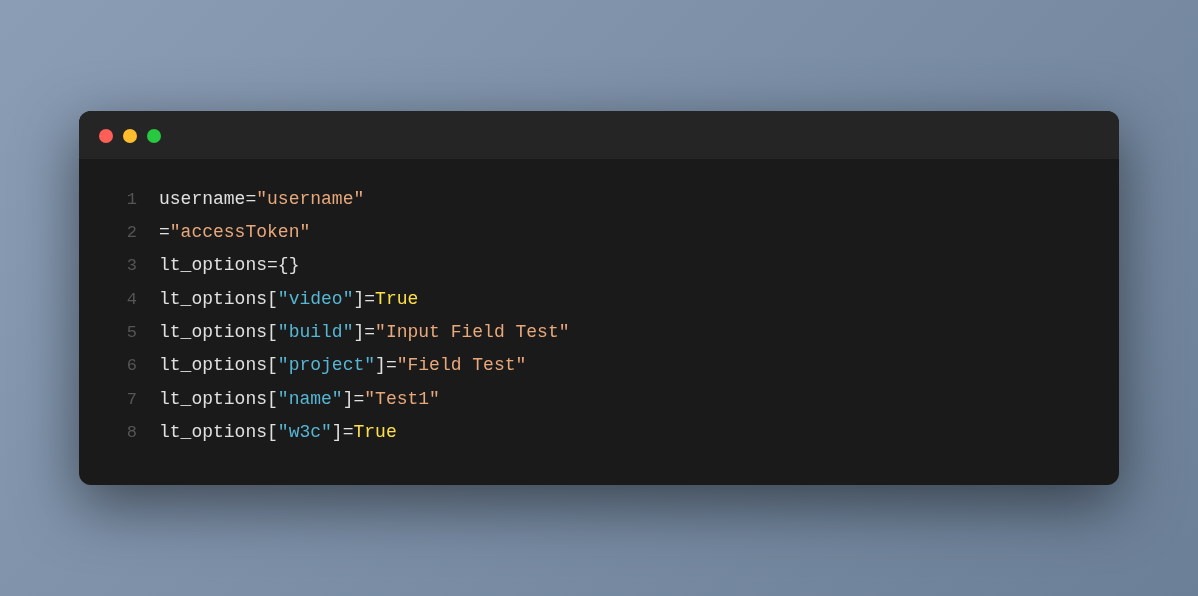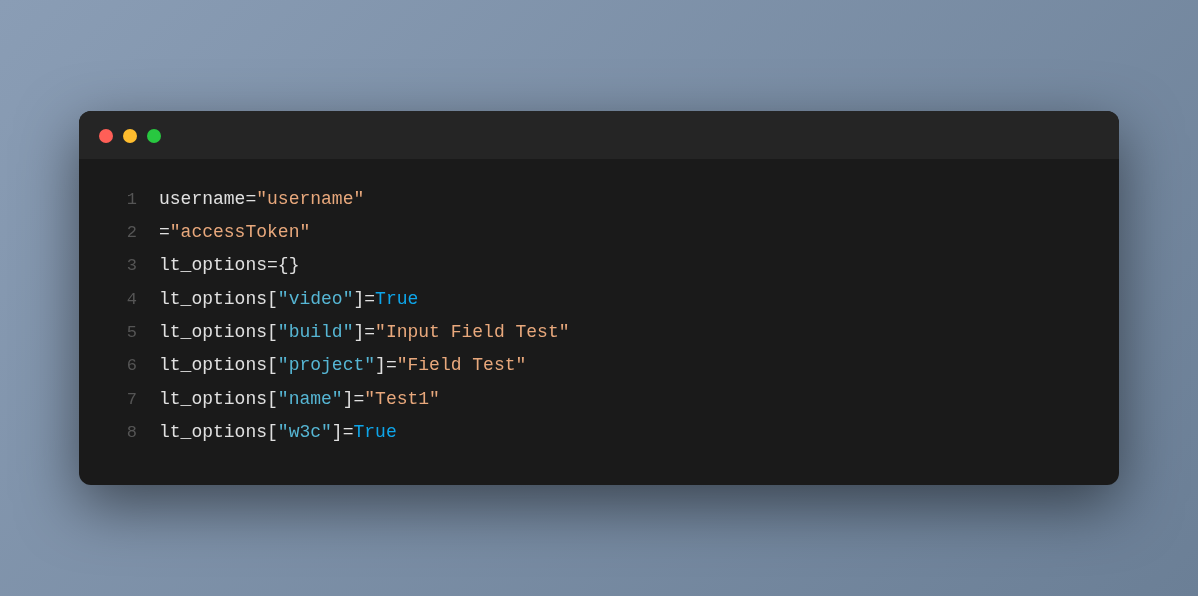--- a/index.html
+++ b/index.html
@@ -69,21 +69,21 @@
     .code-content {
       display: flex;
       flex-wrap: wrap;
       gap: 0;
     }
 
     
     .var { color: #e0e0e0; }
     .op  { color: #e0e0e0; }
     .str { color: #e8a87c; }   
-    .kw  { color: #0ea5e9; }   
+    .kw  { color: #fde047; }   
     .punc { color: #e0e0e0; }
     .bracket { color: #e0e0e0; }
     .key { color: #56b6d4; }   
   </style>
 </head>
 <body>
 
 <div class="window">
   <div class="titlebar">
     <div class="traffic-light close"></div>

